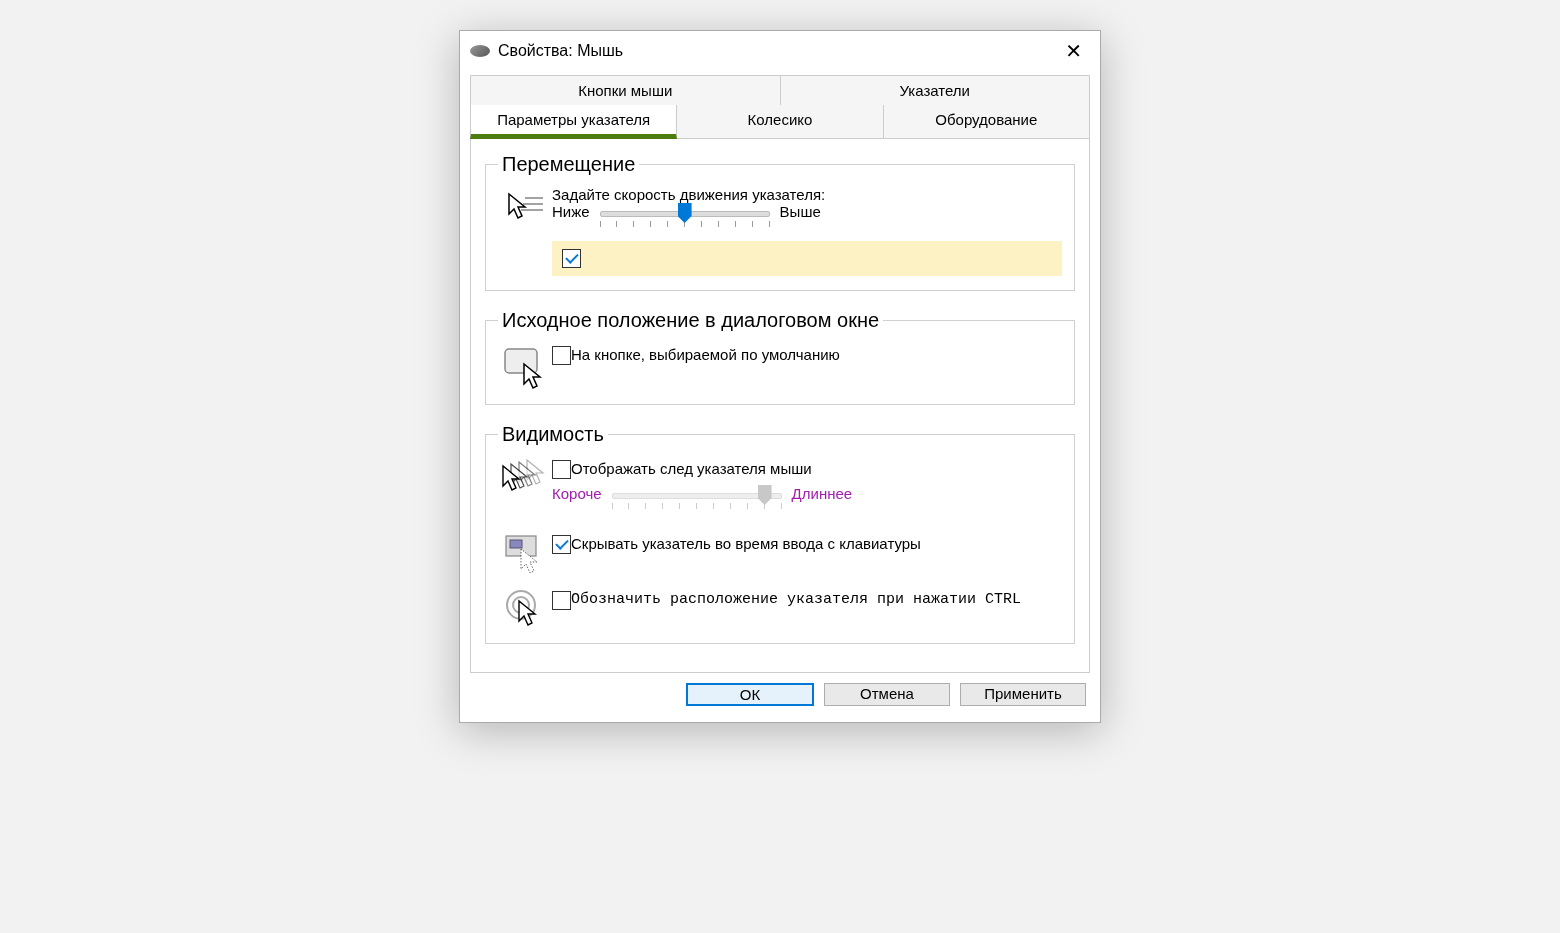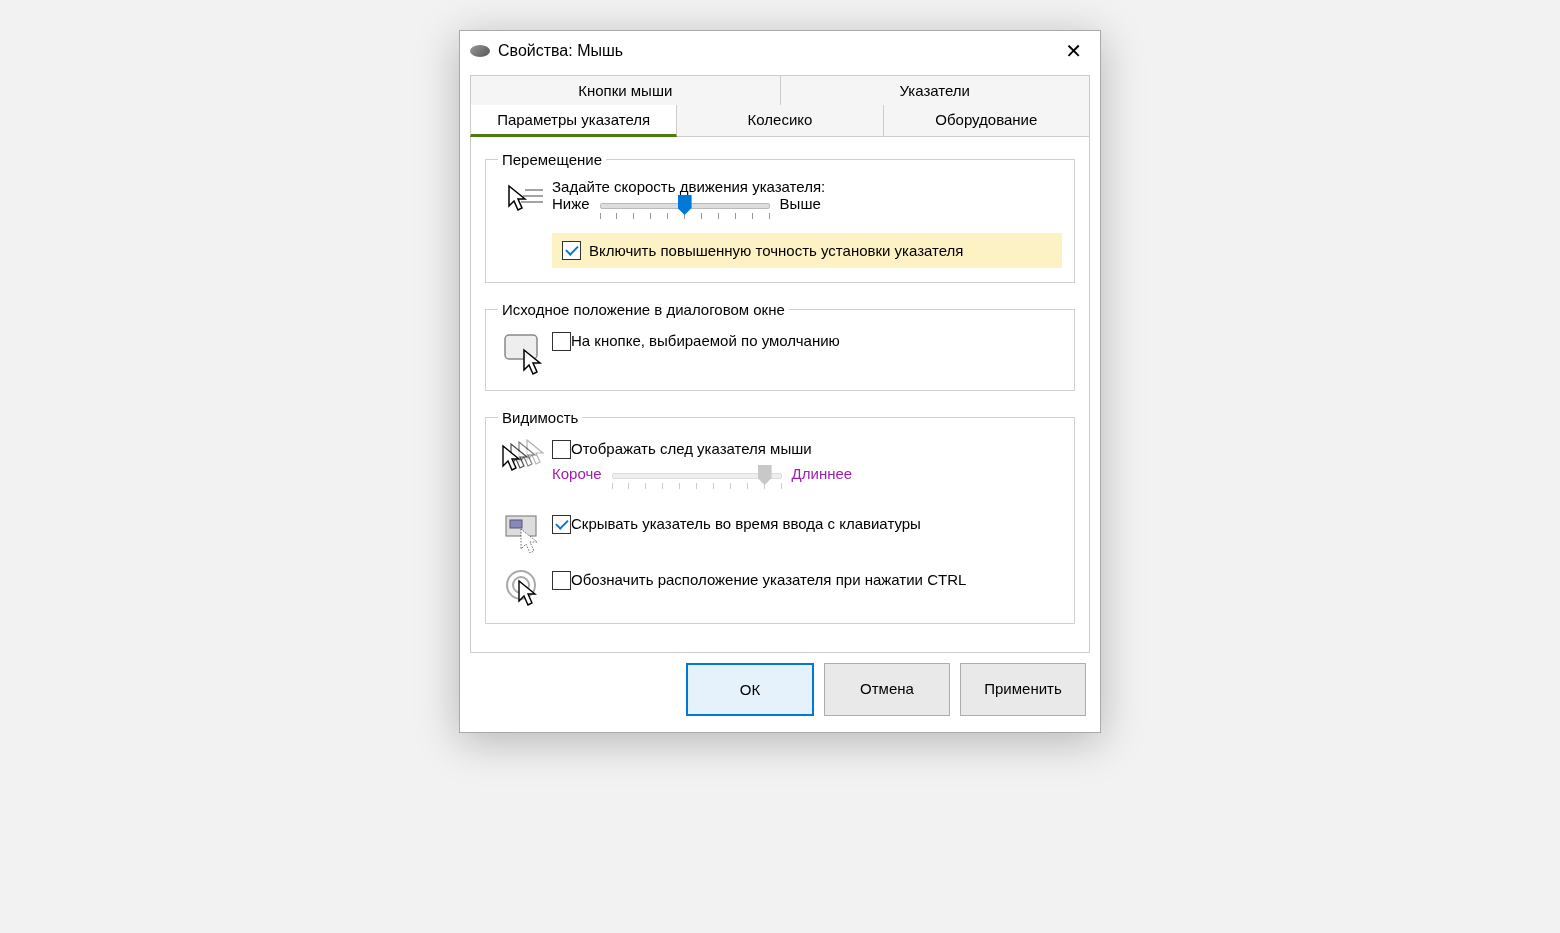--- a/index.html
+++ b/index.html
@@ -46,37 +46,37 @@
     text-align: center;
     padding: 6px 0;
     background: #f5f5f5;
     border: 1px solid #ccc;
     font-size: 15px;
   }
   .tabs-row1 .tab { border-bottom: none; }
   .tabs-row2 .tab { border-top: none; }
   .tab.active {
     background: #fff;
-    border-bottom: 3px solid #4d7c0f;
+    border-bottom: 5px solid #4d7c0f;
     position: relative;
     z-index: 2;
   }
   .tab + .tab { border-left: none; }
   .content {
     border: 1px solid #ccc;
     border-top: none;
     margin: 0 10px 10px 10px;
     padding: 14px 14px 10px 14px;
   }
   fieldset {
     border: 1px solid #d0d0d0;
     margin: 0 0 18px 0;
     padding: 10px 12px 14px 12px;
   }
-  legend { font-size: 15px; padding: 0 4px; }
+  legend { font-size: 20px; padding: 0 4px; }
   .row { display: flex; align-items: flex-start; }
   .section-icon {
     width: 54px; flex: 0 0 54px;
     display: flex; justify-content: center; align-items: flex-start;
     padding-top: 4px;
   }
   .section-body { flex: 1; }
   .slider-row {
     display: flex; align-items: flex-start; gap: 10px;
     margin: 0 0 4px 0;
@@ -123,29 +123,29 @@
     transform: rotate(-45deg) translate(1px,-1px);
   }
   .check-row { display: flex; align-items: flex-start; margin: 4px 0; }
   .check-row .lbl { font-size: 15px; line-height: 1.25; }
   .disabled-text { color: #a21caf; }
   .dialog-buttons {
     display: flex; justify-content: flex-end; gap: 10px;
     padding: 0 14px 16px 14px;
   }
   .btn {
-    min-width: 96px; padding: 16px 14px;
+    min-width: 96px; padding: 1px 14px;
     background: #e9e9e9;
     border: 1px solid #adadad;
     font-size: 15px;
     text-align: center;
   }
   .btn.default { border: 2px solid #0078d7; background: #e5f1fb; }
   .vis-item { display:flex; align-items:flex-start; margin-bottom:14px; }
-  .vis-item:last-child { margin-bottom:0; }
+  .vis-item:last-child { margin-bottom:0;font-family:Liberation Mono, monospace; }
   .vis-icon { width:54px; flex:0 0 54px; display:flex; justify-content:center; padding-top:2px; }
   .vis-body { flex:1; }
   svg { display:block; }
 </style>
 </head>
 <body>
 
 <div class="dialog">
   <div class="titlebar">
     <div class="icon-mouse"></div>
@@ -196,21 +196,20 @@
                   <span></span>
                   <span></span>
                   <span></span>
                 </div>
               <div class="slider-thumb" style="left:calc(50% - 7px)"></div>
             </div>
             <span class="slider-label">Выше</span>
           </div>
           <div class="highlight">
             <span class="checkbox checked"></span>
-            <span>Включить повышенную точность установки указателя</span>
           </div>
         </div>
       </div>
     </fieldset>
 
     <fieldset>
       <legend>Исходное положение в диалоговом окне</legend>
       <div class="row">
         <div class="section-icon">
           <svg width="46" height="44" viewBox="0 0 46 44">

